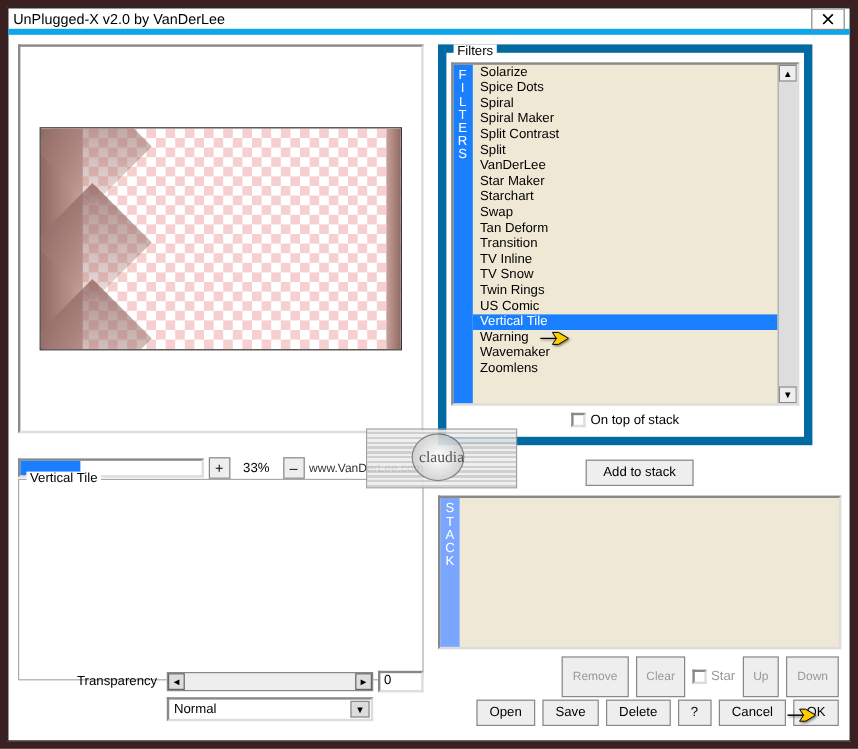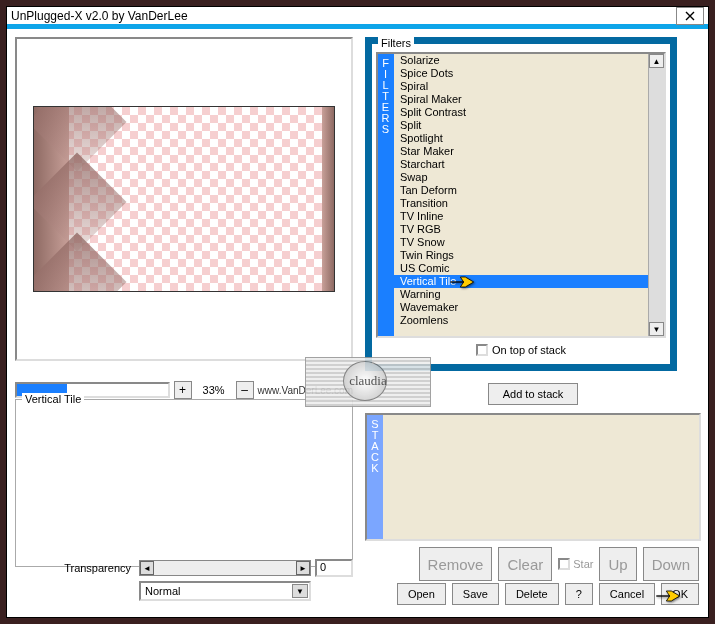--- a/index.html
+++ b/index.html
@@ -59,21 +59,21 @@
 .btn { height: 22px; padding: 0 10px; border: 1px solid #888; background: #eee; cursor: pointer; display: inline-flex; align-items: center; }
 .btn.disabled { color: #999; }
 .btn.wide { width: 90px; justify-content: center; }
 
 .stack-box { position: absolute; top: 378px; left: 0; width: 336px; height: 128px; display: flex; border: 2px inset #ddd; background: #eee8d5; }
 .stack-box .vtab2 { width: 16px; background: #7ba6ff; color: #fff; display: flex; flex-direction: column; align-items: center; padding-top: 4px; font-size: 9px; }
 .stack-box .vtab2 span{display:block;line-height:11px;}
 .stack-box .body { flex: 1; }
 
 .stack-btns { position: absolute; top: 512px; left: 0; width: 336px; display: flex; gap: 6px; justify-content: flex-end; padding: 0 2px;}
-.stack-btns .btn { padding: 16px 8px; font-size:15px;}
+.stack-btns .btn { padding: 16px 8px; font-size:10px;}
 .stack-btns .chk-wrap{display:flex;align-items:center;gap:3px;color:#999;}
 
 .bottom-btns { position: absolute; bottom: 6px; left: 0; width: 336px; display: flex; gap: 6px; justify-content: flex-end; padding: 0 2px; }
 
 .hand-cursor { position: absolute; width: 28px; height: 20px; pointer-events: none; z-index: 100; }
 .hand-cursor svg { width: 100%; height: 100%; filter: drop-shadow(1px 1px 1px rgba(0,0,0,.5)); }
 
 .watermark{position:absolute;left:298px;top:328px;width:126px;height:50px;z-index:50;pointer-events:none;opacity:.9;}
 .watermark .bg{position:absolute;inset:0;background:repeating-linear-gradient(0deg,#ccc 0 2px,#eee 2px 4px);border:1px solid #999;}
 .watermark .globe{position:absolute;left:38px;top:4px;width:44px;height:40px;border-radius:50%;background:radial-gradient(circle,#fff,#bbb);border:1px solid #777;}
@@ -151,28 +151,27 @@
               <span>S</span>
             </div>
           <div class="list-body">
             <div class="list-items" id="filters-items">
                 <div class="list-item">Solarize</div>
                 <div class="list-item">Spice Dots</div>
                 <div class="list-item">Spiral</div>
                 <div class="list-item">Spiral Maker</div>
                 <div class="list-item">Split Contrast</div>
                 <div class="list-item">Split</div>
-                <div class="list-item">Spotlight</div>
+                <div class="list-item">VanDerLee</div>
                 <div class="list-item">Star Maker</div>
                 <div class="list-item">Starchart</div>
                 <div class="list-item">Swap</div>
                 <div class="list-item">Tan Deform</div>
                 <div class="list-item">Transition</div>
                 <div class="list-item">TV Inline</div>
-                <div class="list-item">TV RGB</div>
                 <div class="list-item">TV Snow</div>
                 <div class="list-item">Twin Rings</div>
                 <div class="list-item">US Comic</div>
                 <div class="list-item selected">Vertical Tile</div>
                 <div class="list-item">Warning</div>
                 <div class="list-item">Wavemaker</div>
                 <div class="list-item">Zoomlens</div>
               </div>
             <div class="list-scroll">
               <div class="arrow">▲</div>

